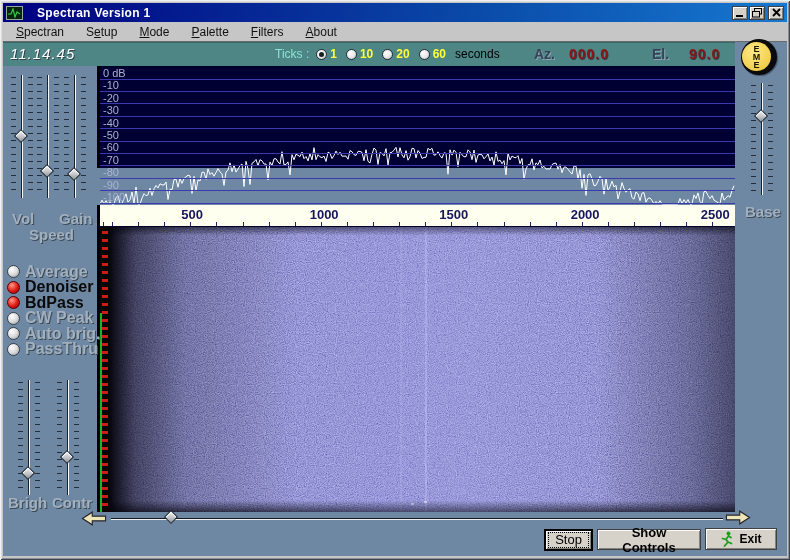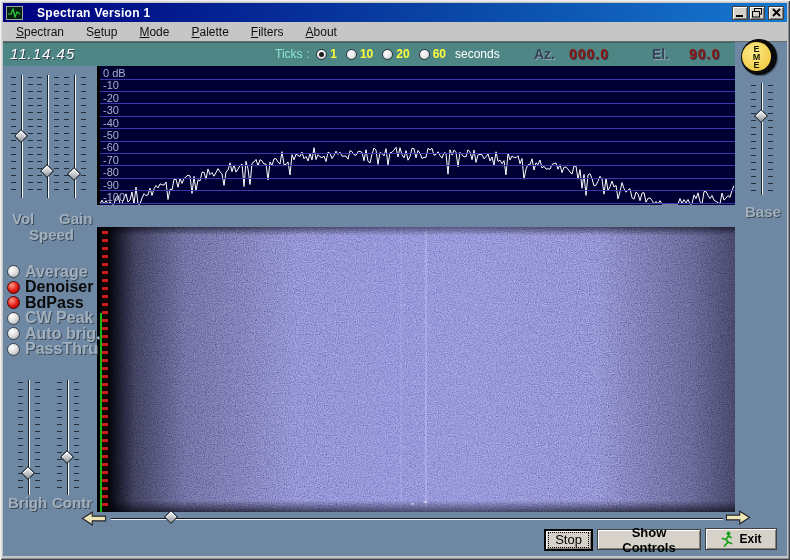--- a/index.html
+++ b/index.html
@@ -43,34 +43,34 @@
   .ticks-row { position:absolute; left:272px; top:0; height:24px; display:flex;
     align-items:center; gap:7px; }
   .ticks-caption { color:#8BE4D4; font-size:12px; }
   .tick-opt { display:flex; align-items:center; gap:3px; }
   .radio-dot { width:11px; height:11px; border-radius:50%;
     background:radial-gradient(circle at 35% 30%, #FFFFFF 0%, #E8E8E8 55%, #A8B0B8 100%);
     border:1px solid #26303A; position:relative; }
   .radio-dot.sel::after { content:""; position:absolute; left:2px; top:2px; width:5px; height:5px;
     border-radius:50%; background:#16201E; }
   .tick-opt .lbl { color:#FDFD3A; font-weight:bold; font-size:12px; }
-  .seconds { color:#ffffff; font-size:12px; margin-left:2px; }
+  .seconds { color:#000000; font-size:12px; margin-left:2px; }
   .azel-label { position:absolute; top:4px; font-weight:bold; font-size:14px;
     color:#334456; text-shadow:1px 1px 0 #8FA4B6; }
   .azel-value { position:absolute; top:4px; font-weight:bold; font-size:14px;
     color:#8C1414; text-shadow:1px 1px 0 #353C46; letter-spacing:1px; }
   
   .eme-logo { position:absolute; left:738px; top:-3px; width:36px; height:36px;
     border-radius:50%; background:#0A0A0A; z-index:5; box-shadow:1px 1px 1px rgba(20,30,40,0.5); }
   .eme-inner { position:absolute; left:1px; top:3px; width:29px; height:29px; border-radius:50%;
     background:radial-gradient(circle at 40% 35%, #FCE98A 0%, #F2CF4A 70%, #D8B432 100%);
     display:flex; flex-direction:column; align-items:center; justify-content:center; }
   .eme-inner span { font-size:9px; font-weight:bold; line-height:8px; color:#181800; }
   
-  .plot { position:absolute; left:94px; top:24px; width:638px; height:139px;
+  .plot { position:absolute; left:94px; top:24px; width:638px; height:102px;
     background:#000033; border-left:3px solid #000000; border-top:1px solid #000020; }
   .gridline { position:absolute; left:0; right:0; height:1px; background:#3A3AAE; }
   .db-label { position:absolute; left:3px; font-size:11px; color:#AAB2D2; line-height:10px; }
   .trace { position:absolute; left:0; top:0; width:635px; height:138px; }
   
   .freq-axis { position:absolute; left:94px; top:163px; width:638px; height:22px;
     background:#FFFFEF; border-left:3px solid #000000; border-bottom:1px solid #000028; }
   .freq-label { position:absolute; top:2px; transform:translateX(-50%);
     font-size:13px; font-weight:bold; color:#16165A; }
   .axis-ticks { position:absolute; left:0; right:0; bottom:0; height:4px;
@@ -236,20 +236,28 @@
         <div class="gridline" style="top: 98.3px;"></div>
         <span class="db-label" style="top: 87.8px;">-70</span>
         <div class="gridline" style="top: 110.7px;"></div>
         <span class="db-label" style="top: 100.2px;">-80</span>
         <div class="gridline" style="top: 123.1px;"></div>
         <span class="db-label" style="top: 112.6px; text-align: right;">-90</span>
         <div class="gridline" style="top: 135.5px;"></div>
         <span class="db-label" style="top: 125px;">-100</span>
       </div>
 
+    <div class="freq-axis">
+      <div class="axis-ticks"></div>
+    <span class="freq-label" style="left: 14.5%;">500</span>
+        <span class="freq-label" style="left: 35.3%;">1000</span>
+        <span class="freq-label" style="left: 55.7%;">1500</span>
+        <span class="freq-label" style="left: 76.4%;">2000</span>
+        <span class="freq-label" style="left: 96.9%;">2500</span>
+      </div>
 
     <div class="waterfall">
       <div class="wf-main">
         <svg preserveAspectRatio="none">
           <filter id="wfn" x="0" y="0" width="100%" height="100%">
             <feTurbulence type="fractalNoise" baseFrequency="0.9" numOctaves="2" seed="11" stitchTiles="stitch"></feTurbulence>
             <feColorMatrix type="matrix" values="0.5 0 0 0 0.05  0.5 0 0 0 0.05  0.6 0 0 0 0.35  0 0 0 0 1"></feColorMatrix>
           </filter>
           <rect width="100%" height="100%" filter="url(#wfn)"></rect>
         </svg>

